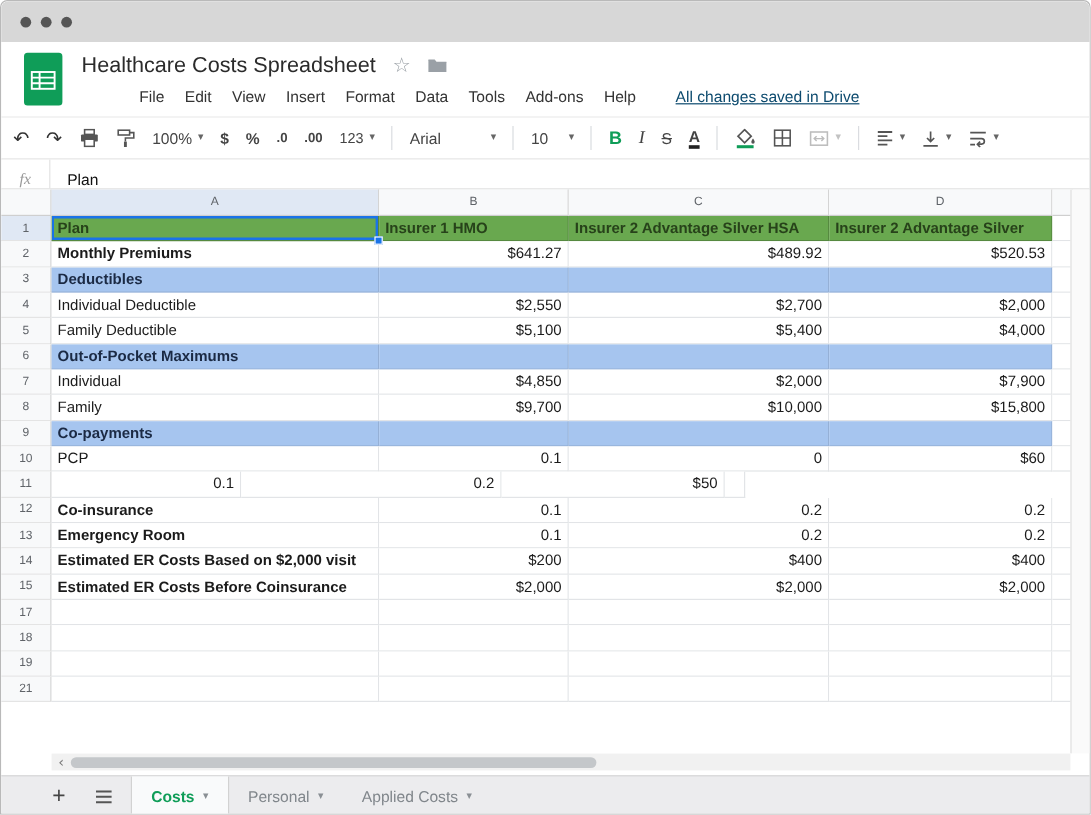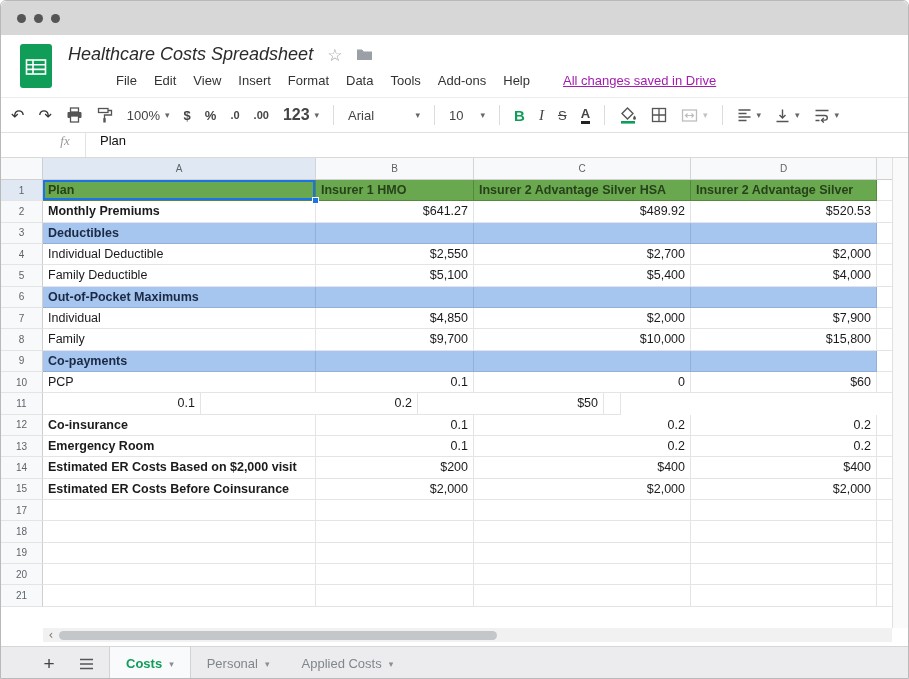--- a/index.html
+++ b/index.html
@@ -10,46 +10,46 @@
 
   
   .titlebar { height:34px; background:#d7d7d7; display:flex; align-items:center;
               padding-left:16px; gap:8px; border-radius:6px 6px 0 0; }
   .dot { width:9px; height:9px; border-radius:50%; background:#555; display:inline-block; }
 
   
   .header { height:62px; background:#fff; display:flex; padding-left:18px; }
   .logo { margin-top:8px; color:var(--accent,#0f9d58); flex:0 0 auto; }
   .header-main { margin-left:15px; padding-top:6px; flex:1; min-width:0; }
-  .title-row { display:flex; align-items:center; gap:14px; height:27px;font-style:italic; }
+  .title-row { display:flex; align-items:center; gap:14px; height:27px; }
   .doc-title { font-size:18px; color:#2b2b2b; white-space:nowrap; }
   .star { color:#9aa0a6; font-size:17px; font-family:"DejaVu Sans",sans-serif; }
   .menu-row { display:flex; align-items:center; gap:17px; height:25px; font-size:13px; color:#333;margin-left:48px; }
   .menu-item { cursor:default; white-space:nowrap; }
-  .saved { margin-left:16px; color:#a21caf; text-decoration:underline; white-space:nowrap; }
+  .saved { margin-left:16px; color:#0c4a6e; text-decoration:underline; white-space:nowrap; }
 
   
   .toolbar { height:36px; background:#fff; border-top:1px solid #ececec; border-bottom:1px solid #e0e0e0;
              display:flex; align-items:center; padding:0 10px; gap:14px; overflow:hidden; }
   .tb-btn { color:#444; display:inline-flex; align-items:center; justify-content:center; flex:0 0 auto; }
   .glyph { font-family:"DejaVu Sans",sans-serif; font-size:16px; color:#333; }
   .txt { font-size:13px; font-weight:bold; }
   .txt.small { font-size:11px; }
   .tb-dd { display:inline-flex; align-items:center; gap:5px; font-size:13px; color:#444; flex:0 0 auto; }
   .caret { font-family:"DejaVu Sans",sans-serif; font-size:9px; color:#666; }
   .sep { width:1px; height:20px; background:#dadce0; flex:0 0 auto; }
   .btn-bold { color:var(--accent,#0f9d58); font-weight:700; font-size:15px; }
   .btn-italic { font-family:"Liberation Serif",serif; font-style:italic; font-size:15px; }
   .btn-strike { font-size:13px; text-decoration:line-through; }
   .btn-color { font-size:13px; font-weight:bold; border-bottom:3px solid #222; line-height:13px; padding-bottom:1px; }
   .fill-wrap { color:var(--accent,#0f9d58); }
 
   
   .formula-bar { height:25px; background:#fff; border-bottom:1px solid #d9d9d9;
-                 display:flex; align-items:flex-start;padding-left:44px; }
+                 display:flex; align-items:flex-end; }
   .fx { font-family:"Liberation Serif",serif; font-style:italic; color:#999; font-size:13px;
         width:40px; text-align:center; }
   .fdiv { width:1px; height:100%; background:#e3e3e3; }
   .fvalue { margin-left:14px; font-size:13px; color:#111; }
 
   
   .grid { position:relative; height:470px; background:#fff; }
   .colhdr-row { display:flex; height:22px; width:893px; }
   .corner { width:42px; background:#f8f9fa; border-right:1px solid #cfcfcf; border-bottom:1px solid #cfcfcf; }
   .ch { background:#f8f9fa; border-right:1px solid #d4d4d4; border-bottom:1px solid #cfcfcf;
@@ -159,21 +159,21 @@
     </span>
     <span class="tb-dd">
       <span>100%</span>
       <span class="caret">▾</span>
     </span>
     <span class="tb-btn txt">$</span>
     <span class="tb-btn txt">%</span>
     <span class="tb-btn txt small">.0</span>
     <span class="tb-btn txt small">.00</span>
     <span class="tb-dd">
-      <span style="font-weight:bold;font-size:16px;">123</span>
+      <span style="font-weight:normal;font-size:12px;">123</span>
       <span class="caret">▾</span>
     </span>
     <div class="sep"></div>
     <span class="tb-dd" style="width:72px;justify-content:space-between;">
       <span>Arial</span>
       <span class="caret">▾</span>
     </span>
     <div class="sep"></div>
     <span class="tb-dd" style="width:36px;justify-content:space-between;">
       <span>10</span>
@@ -381,28 +381,20 @@
         </div>
         <div class="grid-row">
           <div class="row-num">19</div>
           <div class="cell c0"></div>
           <div class="cell c1"></div>
           <div class="cell c2"></div>
           <div class="cell c3"></div>
           <div class="cell c4"></div>
         </div>
         <div class="grid-row">
-          <div class="row-num">20</div>
-          <div class="cell c0"></div>
-          <div class="cell c1"></div>
-          <div class="cell c2"></div>
-          <div class="cell c3"></div>
-          <div class="cell c4"></div>
-        </div>
-        <div class="grid-row">
           <div class="row-num">21</div>
           <div class="cell c0"></div>
           <div class="cell c1"></div>
           <div class="cell c2"></div>
           <div class="cell c3"></div>
           <div class="cell c4"></div>
         </div>
       </div>
     <div class="vscroll"></div>
   </div>

